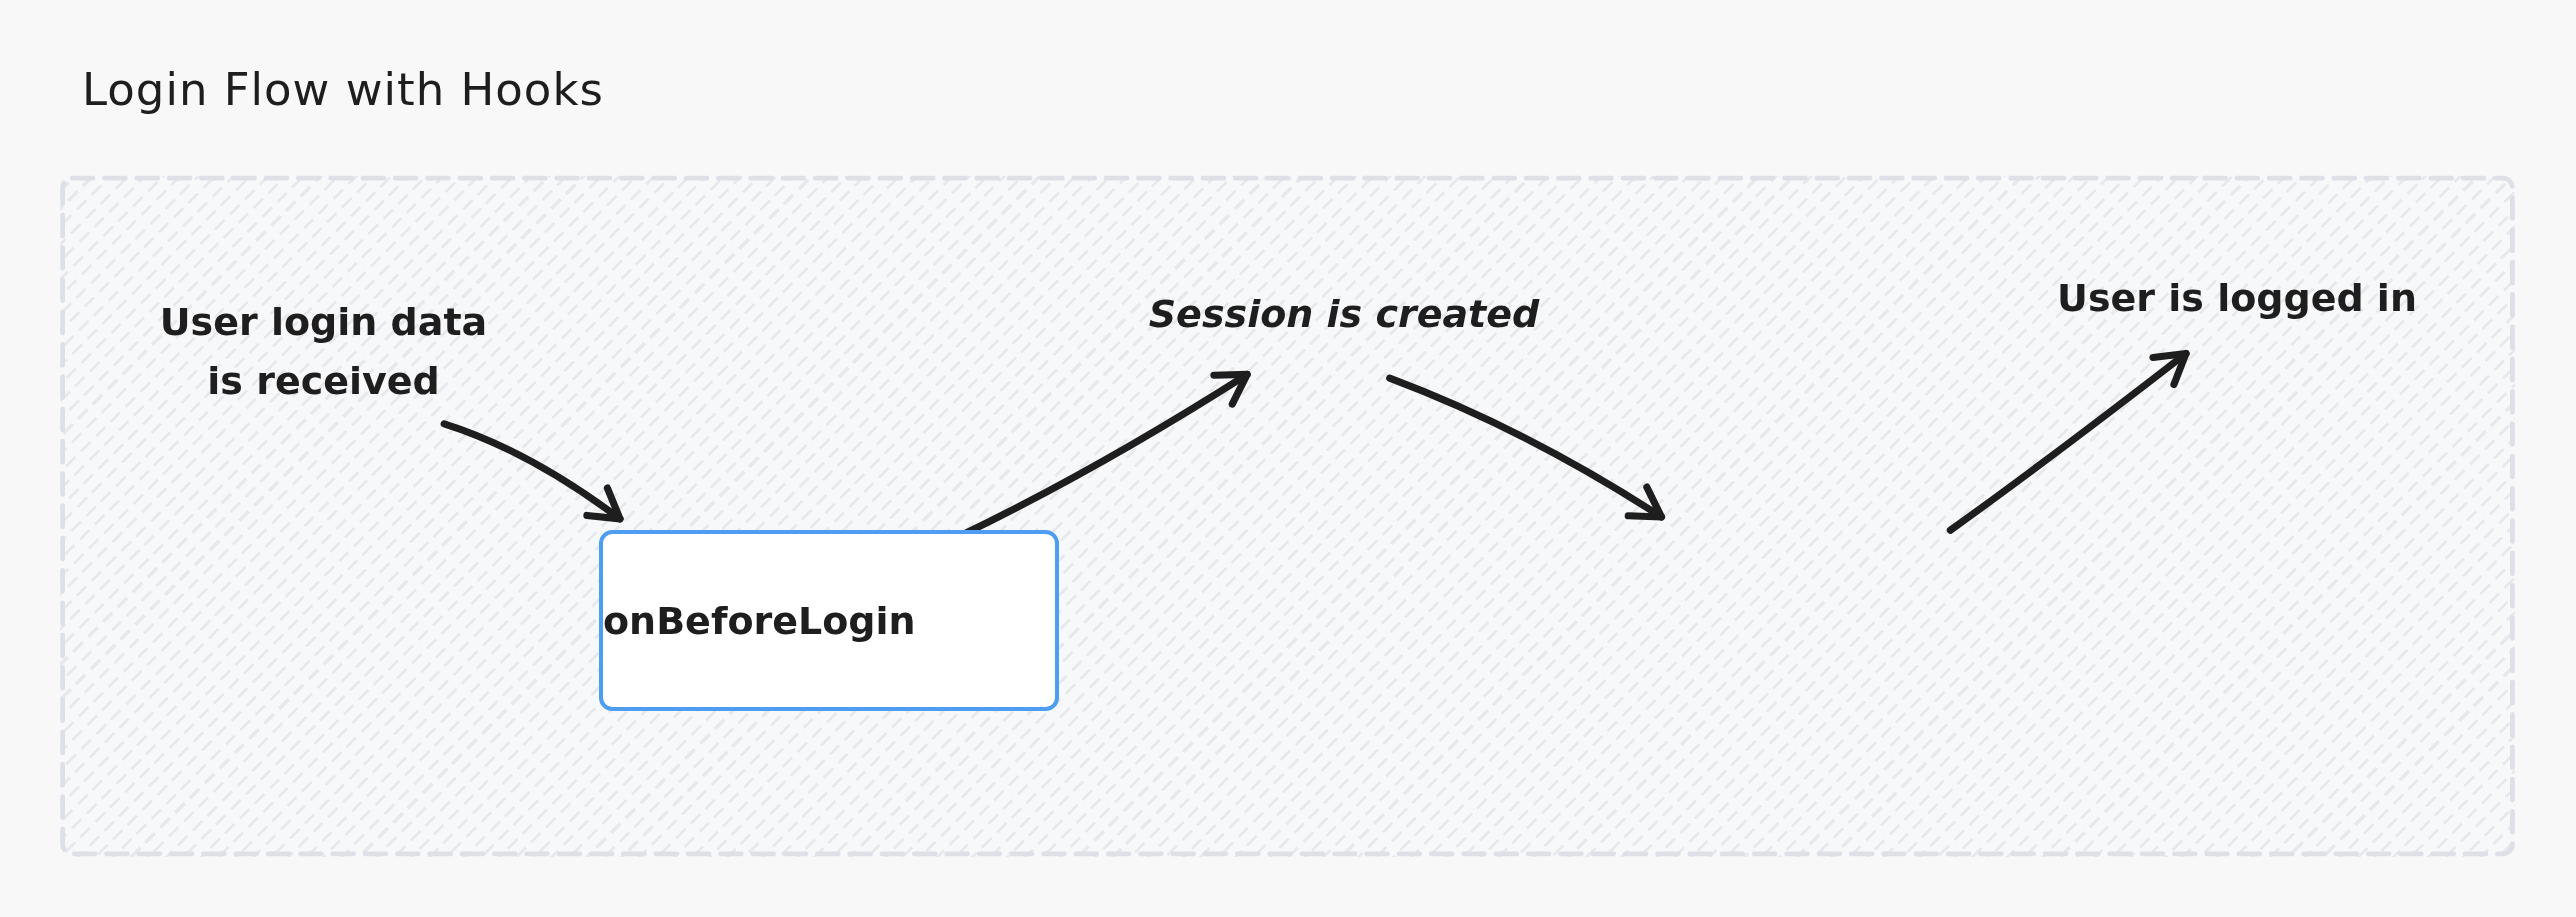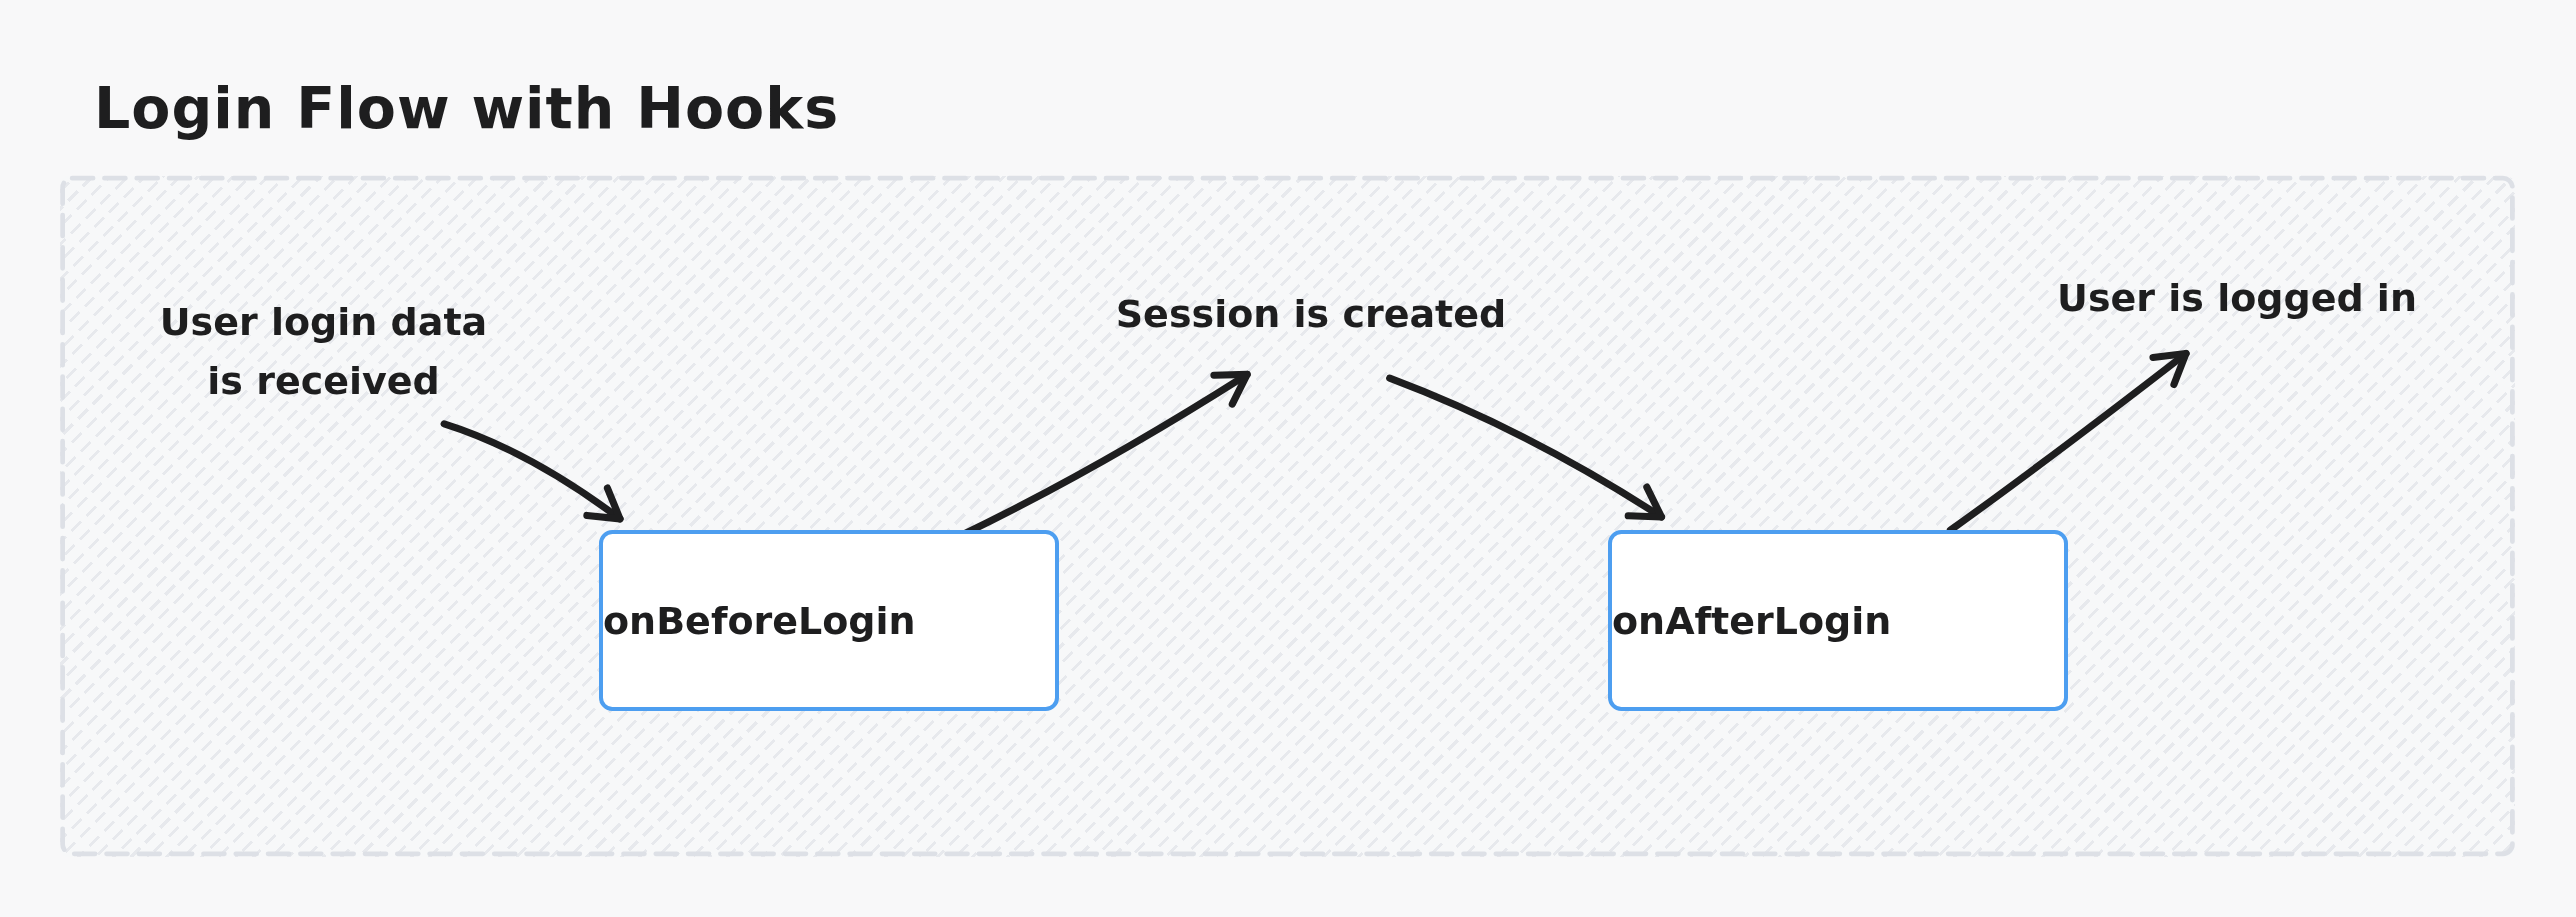--- a/index.html
+++ b/index.html
@@ -13,23 +13,23 @@
     position: relative;
     width: 2576px;
     height: 917px;
     overflow: hidden;
     background: #f8f8f9;
   }
   .title {
     position: absolute;
     left: 82px;
     top: 63px;
-    margin: 12px;
-    font-size: 57px;
-    font-weight: 700;
+    margin: 0;
+    font-size: 45px;
+    font-weight: 400;
     letter-spacing: 1px;
     white-space: nowrap;
   }
   
   .frame {
     position: absolute;
     left: 60px;
     top: 176px;
     width: 2455px;
     height: 681px;
@@ -68,21 +68,21 @@
   .node-after  { left: 1608px; }
   .note {
     position: absolute;
     text-align: center;
     font-size: 38px;
     font-weight: 700;
     line-height: 1.55;
     white-space: nowrap;
   }
   .note-login   { left: 105px;  top: 293px; width: 437px; white-space: normal; }
-  .note-session { left: 1064px; top: 285px; width: 494px; }
+  .note-session { left: 1097px; top: 285px; width: 494px; font-style: italic; }
   .note-logged  { left: 1990px; top: 269px; width: 494px; text-align: center; }
 </style>
 </head>
 <body>
 
 <div class="canvas">
 
   <h1 class="title">Login Flow with Hooks</h1>
 
   <div class="frame"></div>
@@ -111,18 +111,15 @@
   </div>
 
   <div class="note note-session">Session is created</div>
 
   <div class="note note-logged">User is logged in</div>
 
   <div class="node node-before">
     <span>onBeforeLogin</span>
   </div>
 
-  <div class="node node-after">
-    <span>onAfterLogin</span>
-  </div>
 
 </div>
 
 
 </body></html>

